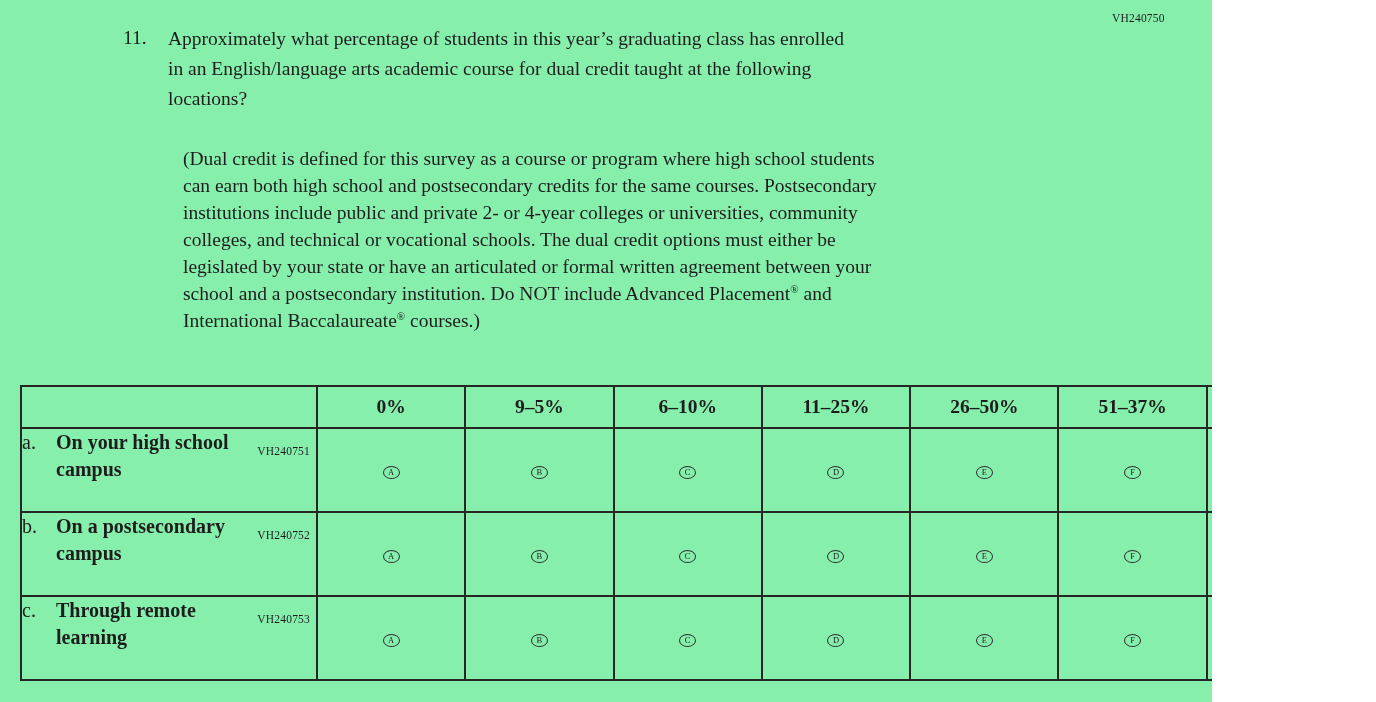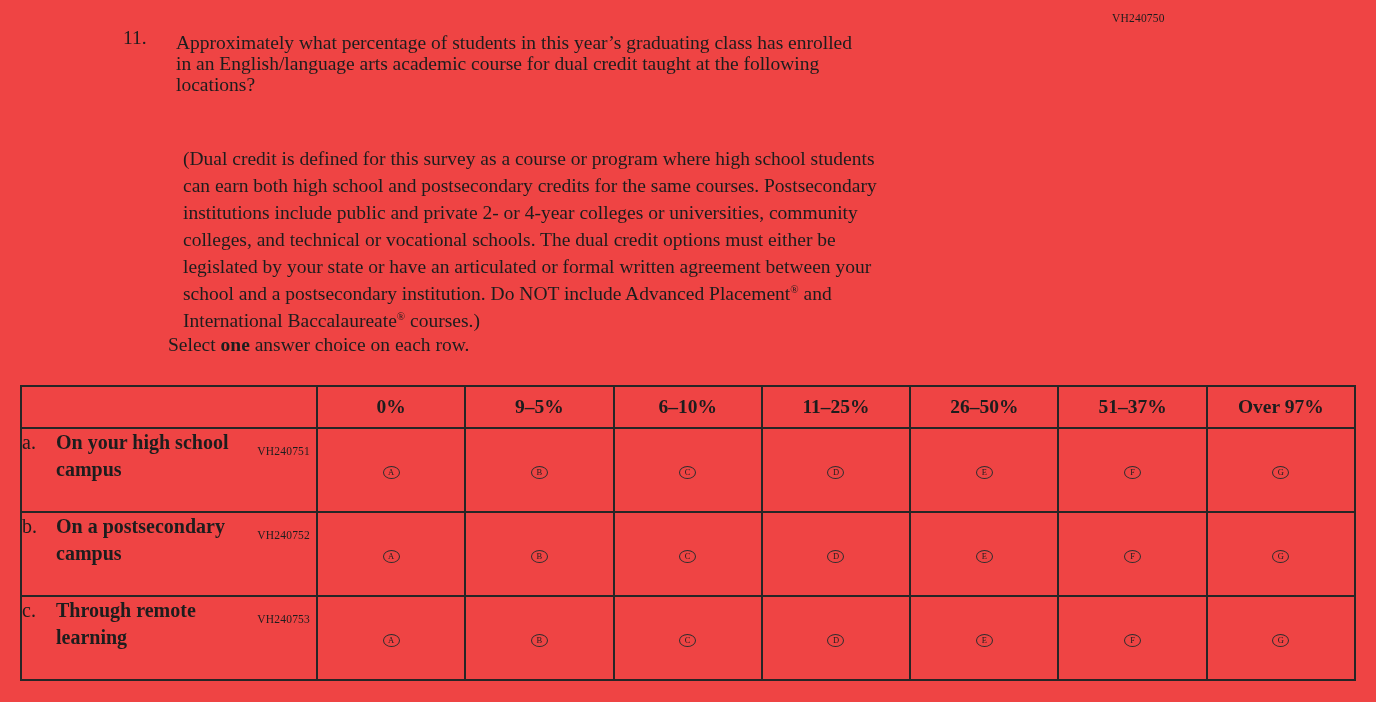--- a/index.html
+++ b/index.html
@@ -1,21 +1,21 @@
 <!DOCTYPE html>
 <html><head>
 <meta charset="utf-8">
 <style>
   * { box-sizing: border-box; }
   html, body { margin: 0; padding: 0; background: #ffffff; }
   .page {
     position: relative;
-    width: 1376px;
+    width: 1212px;
     height: 702px;
-    background: #ef4444;
+    background: #86efac;
     font-family: "Liberation Serif", "DejaVu Serif", serif;
     color: #1d1d1d;
     overflow: hidden;
   }
   .form-code {
     position: absolute;
     top: 12px;
     left: 1112px;
     font-size: 11.5px;
     letter-spacing: 0.2px;
@@ -27,23 +27,23 @@
     display: flex;
   }
   .q-num {
     flex: none;
     width: 45px;
     font-weight: normal;
     font-size: 19.5px;
     line-height: 27px;
   }
   .q-text {
-    margin: 8px;
-    font-size: 19.5px;
-    line-height: 21px;
+    margin: 0;
+    font-size: 19.5px;
+    line-height: 30px;
     white-space: pre-line;
   }
   .definition {
     position: absolute;
     top: 130px;
     left: 168px;
     margin: 15px;
     font-size: 19.5px;
     line-height: 27px;
     white-space: pre-line;
@@ -138,21 +138,20 @@
   </div>
 
   <p class="definition"><span>(Dual credit is defined for this survey as a course or program where high school students
 can earn both high school and postsecondary credits for the same courses. Postsecondary
 institutions include public and private 2- or 4-year colleges or universities, community
 colleges, and technical or vocational schools. The dual credit options must either be
 legislated by your state or have an articulated or formal written agreement between your
 school and a postsecondary institution. Do NOT include Advanced Placement</span><sup class="reg">®</sup><span> and
 International Baccalaureate</span><sup class="reg">®</sup><span> courses.)</span></p>
 
-  <p class="instruction"><span>Select </span><span class="bold">one</span><span> answer choice on each row.</span></p>
 
   <table class="survey">
     <colgroup>
       <col class="label-col">
       <col>
         <col>
         <col>
         <col>
         <col>
         <col>

